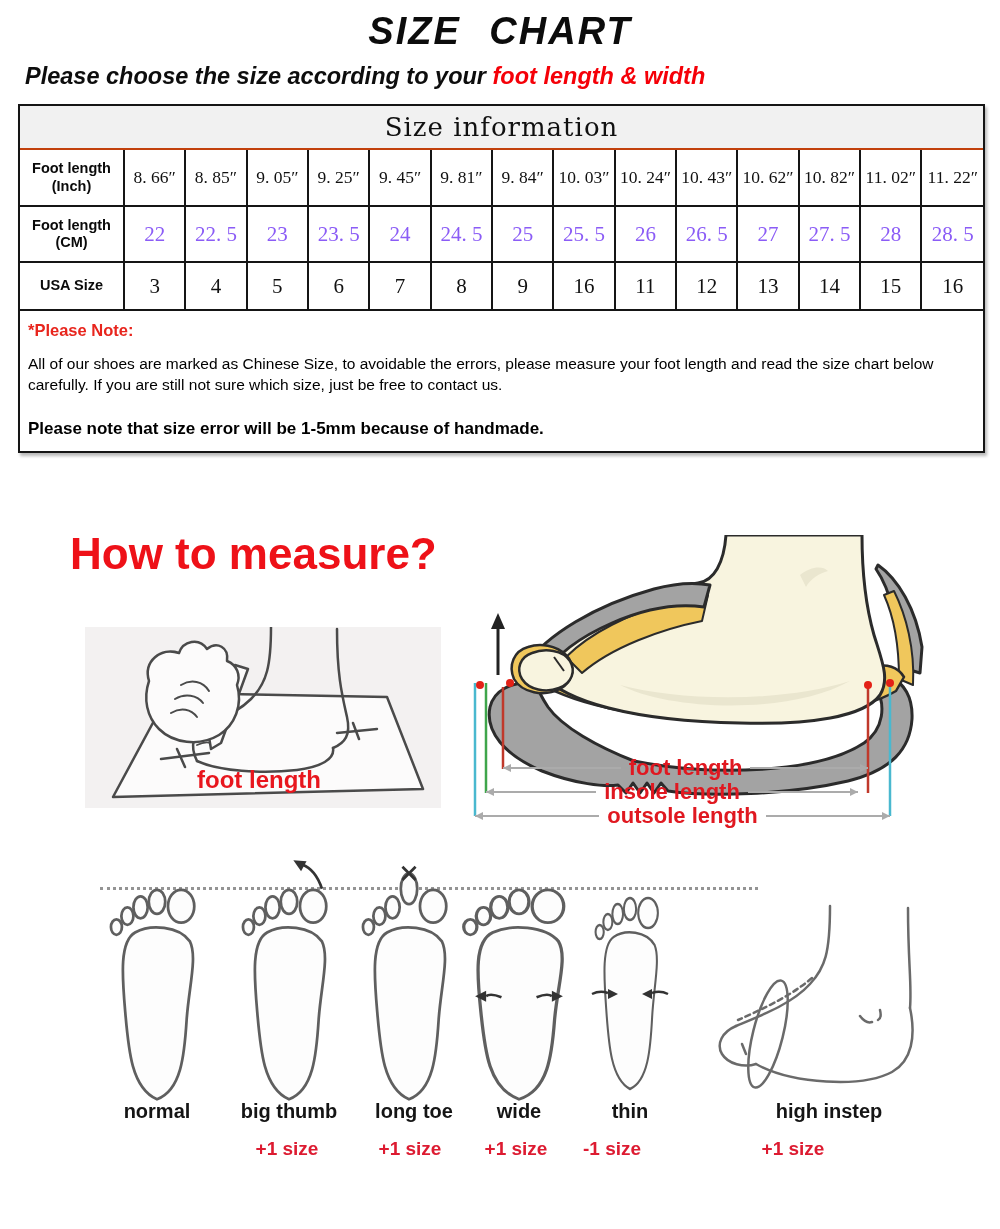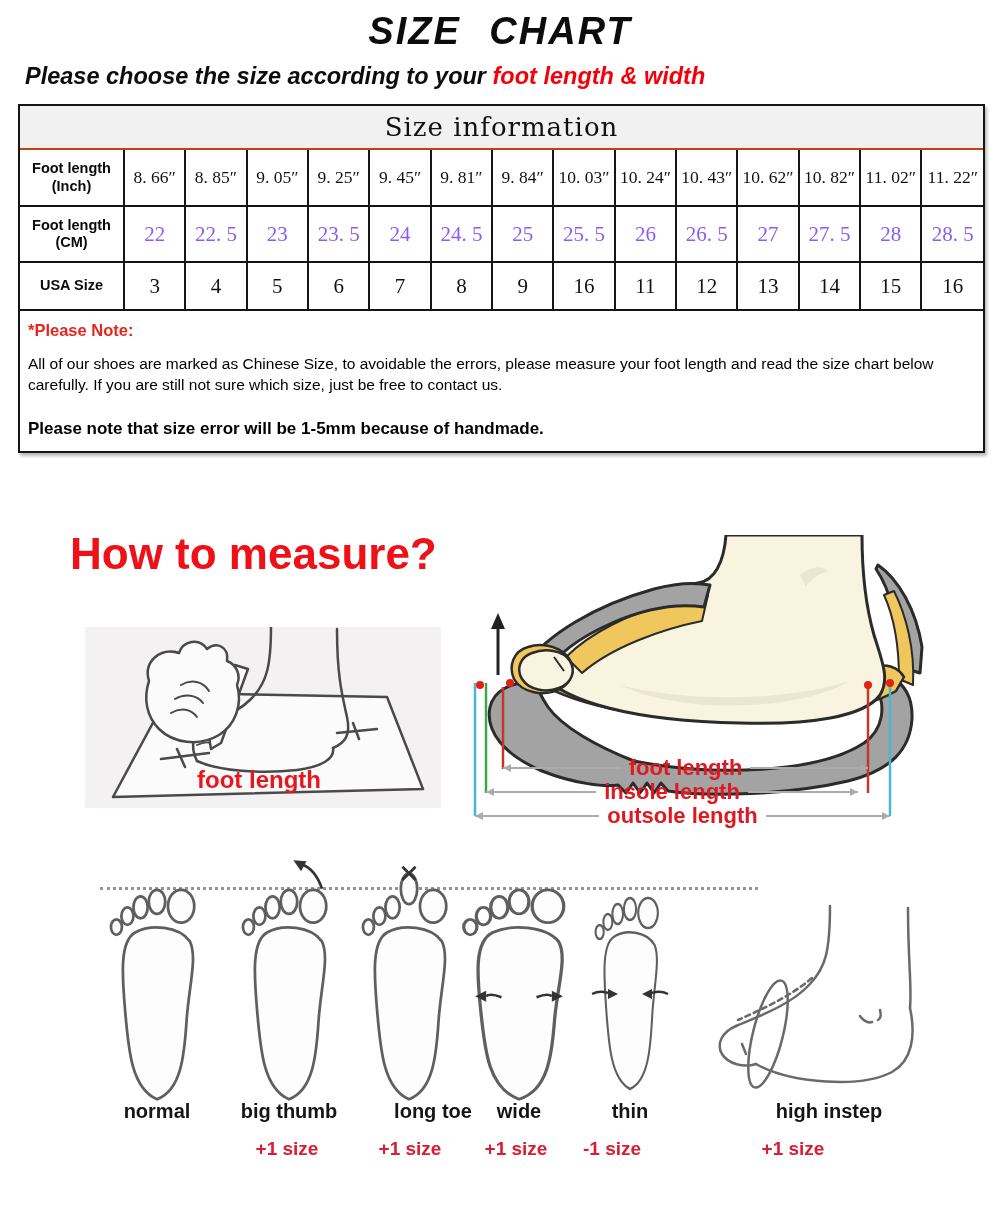--- a/index.html
+++ b/index.html
@@ -292,21 +292,21 @@
       <path d="M44,206 C80,226 150,230 180,214 C200,203 204,178 198,150"></path>
       <path d="M30,186 l4,10"></path>
       <path d="M148,158 q6,8 12,6 M168,152 q2,8 -2,10"></path>
       <path d="M100,120 C76,140 48,152 26,162" stroke-dasharray="5,4"></path>
       <ellipse cx="56" cy="176" rx="15" ry="55" transform="rotate(14 56 176)"></ellipse>
     </g>
   </svg>
 
   <div class="foot-label" style="left:157px">normal</div>
   <div class="foot-label" style="left:289px">big thumb</div>
-  <div class="foot-label" style="left:433px">long toe</div>
+  <div class="foot-label" style="left:414px">long toe</div>
   <div class="foot-label" style="left:519px">wide</div>
   <div class="foot-label" style="left:630px">thin</div>
   <div class="foot-label" style="left:829px">high instep</div>
 
   <div class="size-note" style="left:287px">+1 size</div>
   <div class="size-note" style="left:410px">+1 size</div>
   <div class="size-note" style="left:516px">+1 size</div>
   <div class="size-note" style="left:612px">-1 size</div>
   <div class="size-note" style="left:793px">+1 size</div>
 

